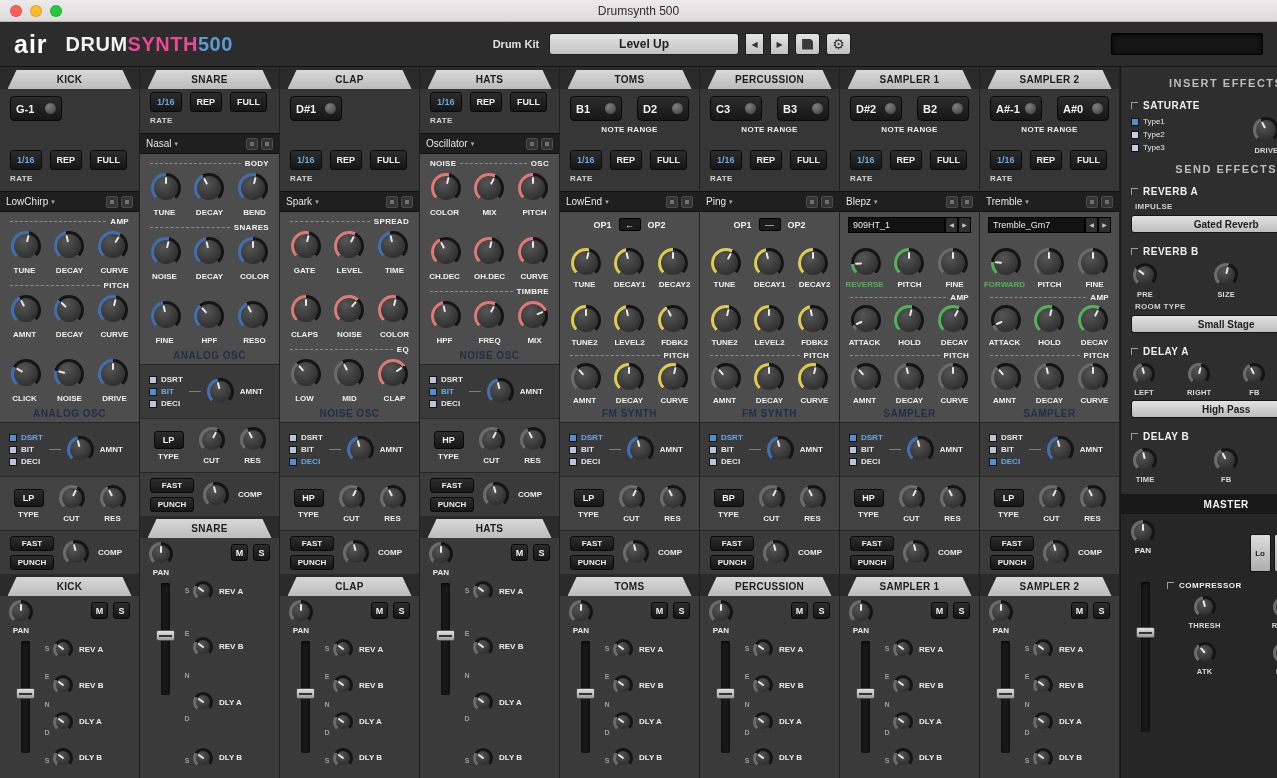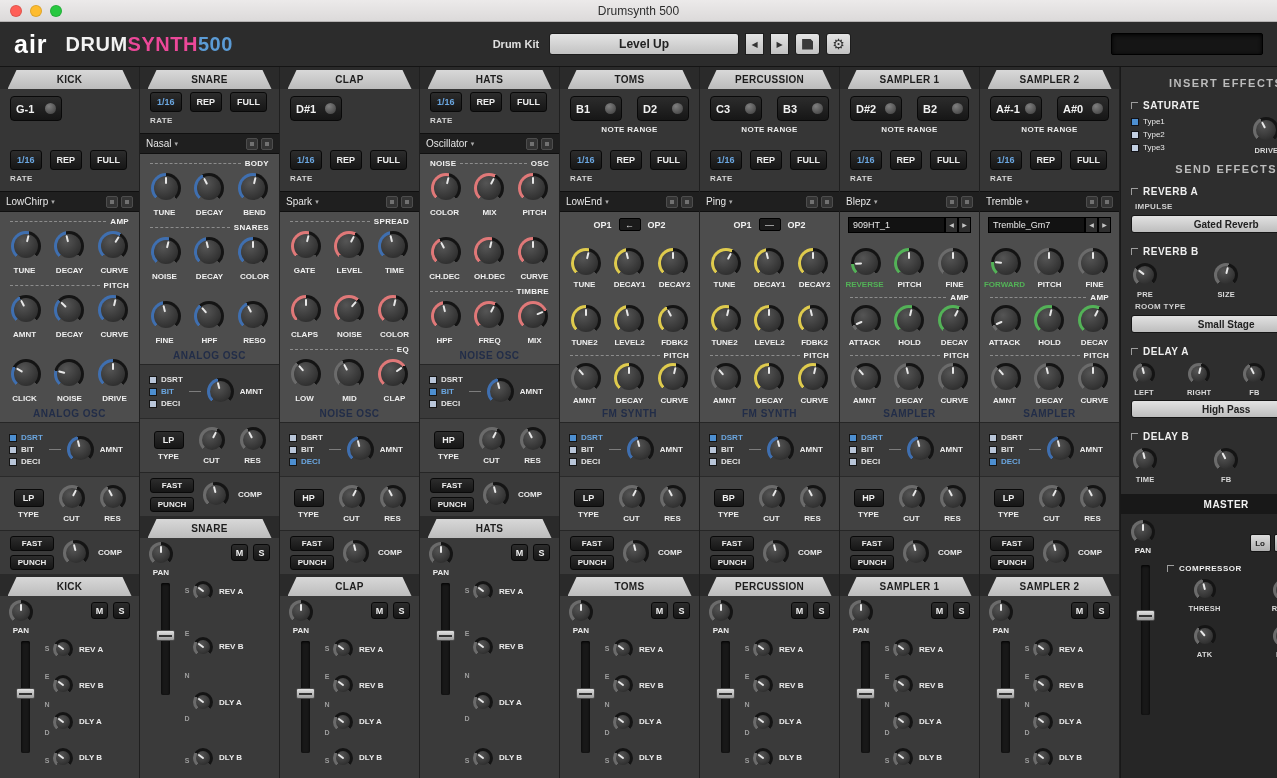--- a/index.html
+++ b/index.html
@@ -146,21 +146,21 @@
 .fxsub{font-size:8px;font-weight:bold;color:#cfcfcf;margin:1px 4px 3px;letter-spacing:.3px;}
 .dd{height:18px;background:linear-gradient(#e2e2e2,#bdbdbd);border:1px solid #161616;border-radius:3px;display:flex;align-items:center;justify-content:center;position:relative;color:#222;font-size:10px;font-weight:bold;margin:1px 0 4px;}
 .ddcaret{position:absolute;right:6px;font-size:7px;color:#333;}
 .knobrow{display:flex;justify-content:space-between;padding:0 2px;margin:2px 0 2px;gap:32px;}
 .mastersec{background:#262626;margin:8px -10px 0;padding:0 10px 6px;flex:1;display:flex;flex-direction:column;}
 .mastertab{height:20px;background:#181818;margin:0 -10px 4px;display:flex;align-items:center;justify-content:center;color:#f2f2f2;font-size:10px;font-weight:bold;letter-spacing:.5px;}
 .masterrow1{display:flex;align-items:flex-start;margin-top:2px;}
 .killeq{margin-left:auto;display:flex;flex-direction:column;align-items:flex-end;gap:4px;padding-top:1px;}
 .killlbl{font-size:8px;font-weight:bold;color:#dcdcdc;}
 .eqbtns{display:flex;gap:3px;}
-.eqbtn{min-width:21px;height:14px;padding:8px 4px;background:linear-gradient(#dcdcdc,#aeaeae);border:1px solid #141414;border-radius:2px;color:#222;font-size:8px;font-weight:bold;display:flex;align-items:center;justify-content:center;}
+.eqbtn{min-width:21px;height:14px;padding:18px 4px;background:linear-gradient(#dcdcdc,#aeaeae);border:1px solid #141414;border-radius:2px;color:#222;font-size:8px;font-weight:bold;display:flex;align-items:center;justify-content:center;}
 .masterbody{display:flex;margin-top:6px;gap:8px;flex:1;}
 .mfaderzone{width:28px;display:flex;justify-content:center;padding-top:4px;}
 .mfader{height:150px;}
 .compzone{flex:1;}
 .compgrid{display:grid;grid-template-columns:1fr 1fr;gap:12px 4px;justify-items:center;margin-top:6px;}
 </style>
 </head>
 <body>
 
 <div class="titlebar">

